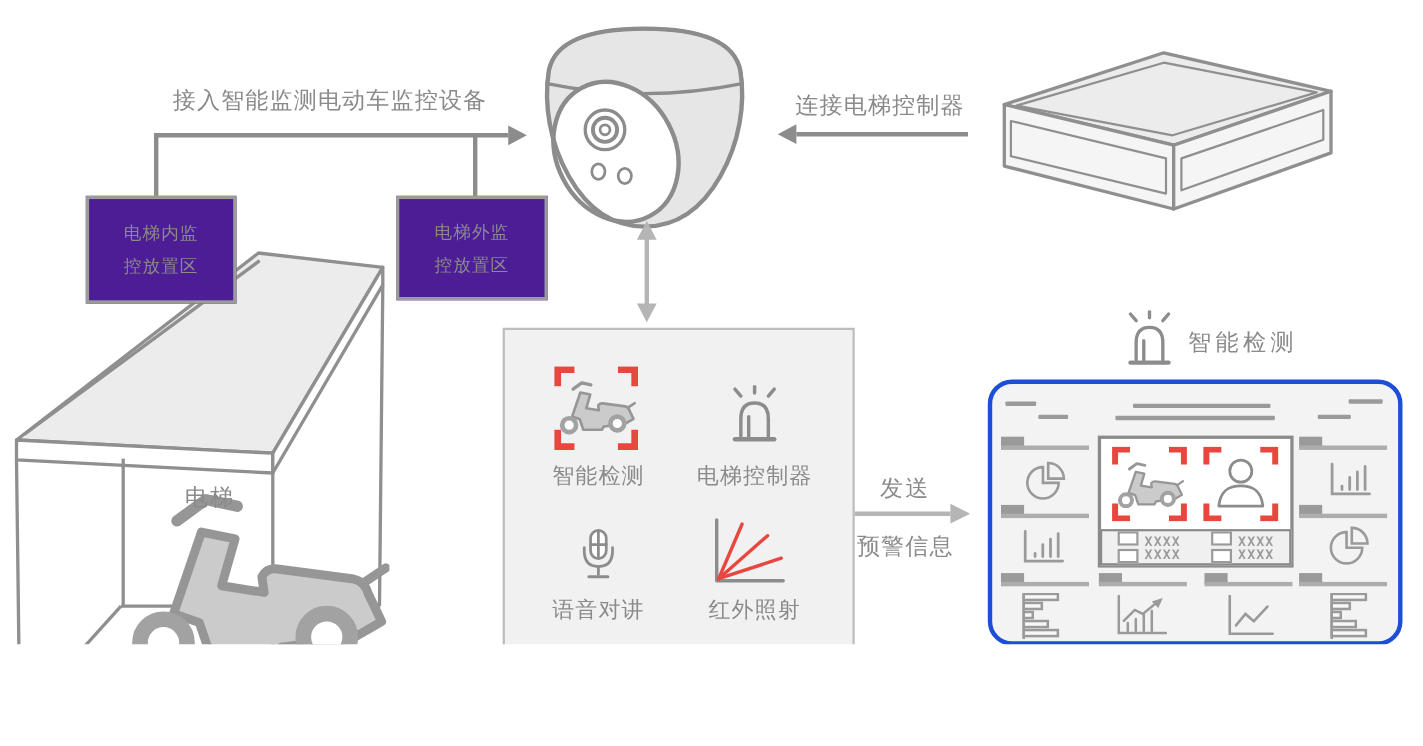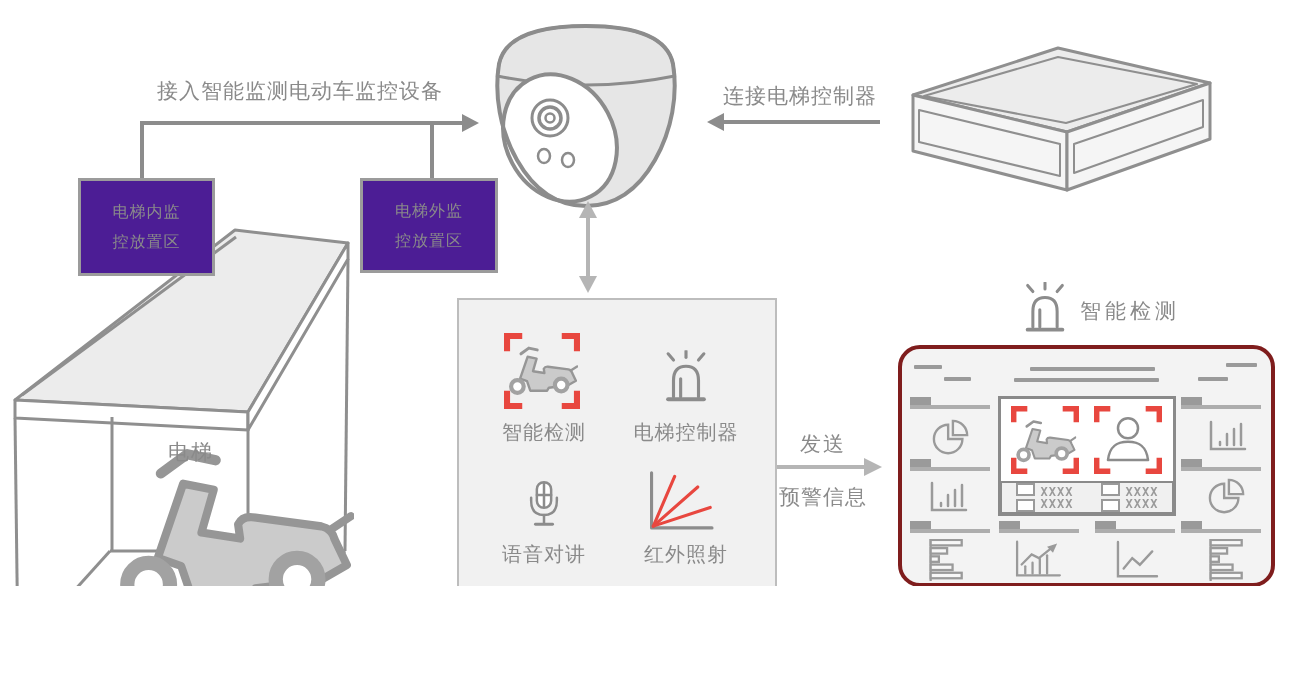--- a/index.html
+++ b/index.html
@@ -16,21 +16,21 @@
     font-size:16px;line-height:30px;letter-spacing:1px;z-index:5;
   }
   .feature-box{
     background:#f1f1f1;border:2px solid #bdbdbd;z-index:4;padding-left:12px;
   }
   .feature-label{position:absolute;color:#8a8a8a;font-size:20px;letter-spacing:1px;
     transform:translateX(-50%);white-space:nowrap;}
   .dots{position:absolute;display:flex;gap:8px;}
   .dot{width:9px;height:9px;border-radius:50%;background:#aaaaaa;}
   .monitor{
-    background:#f3f3f3;border:4px solid #7f1d1d;border-radius:22px;z-index:4;
+    background:#f3f3f3;border:4px solid #1d4ed8;border-radius:22px;z-index:4;
   }
   .dash{position:absolute;background:#9a9a9a;height:4px;border-radius:1px;}
   .sec-head{position:absolute;height:12px;width:80px;}
   .sec-head .cap{position:absolute;left:0;top:0;width:21px;height:10px;background:#9a9a9a;}
   .sec-head .rule{position:absolute;left:0;top:8px;width:80px;height:4px;background:#adadad;}
   .panel{
     position:absolute;background:#ffffff;border:3px solid #8a8a8a;
   }
   .panel-table{
     position:absolute;left:-1px;right:-1px;bottom:-1px;height:33px;background:#f0f0f0;

